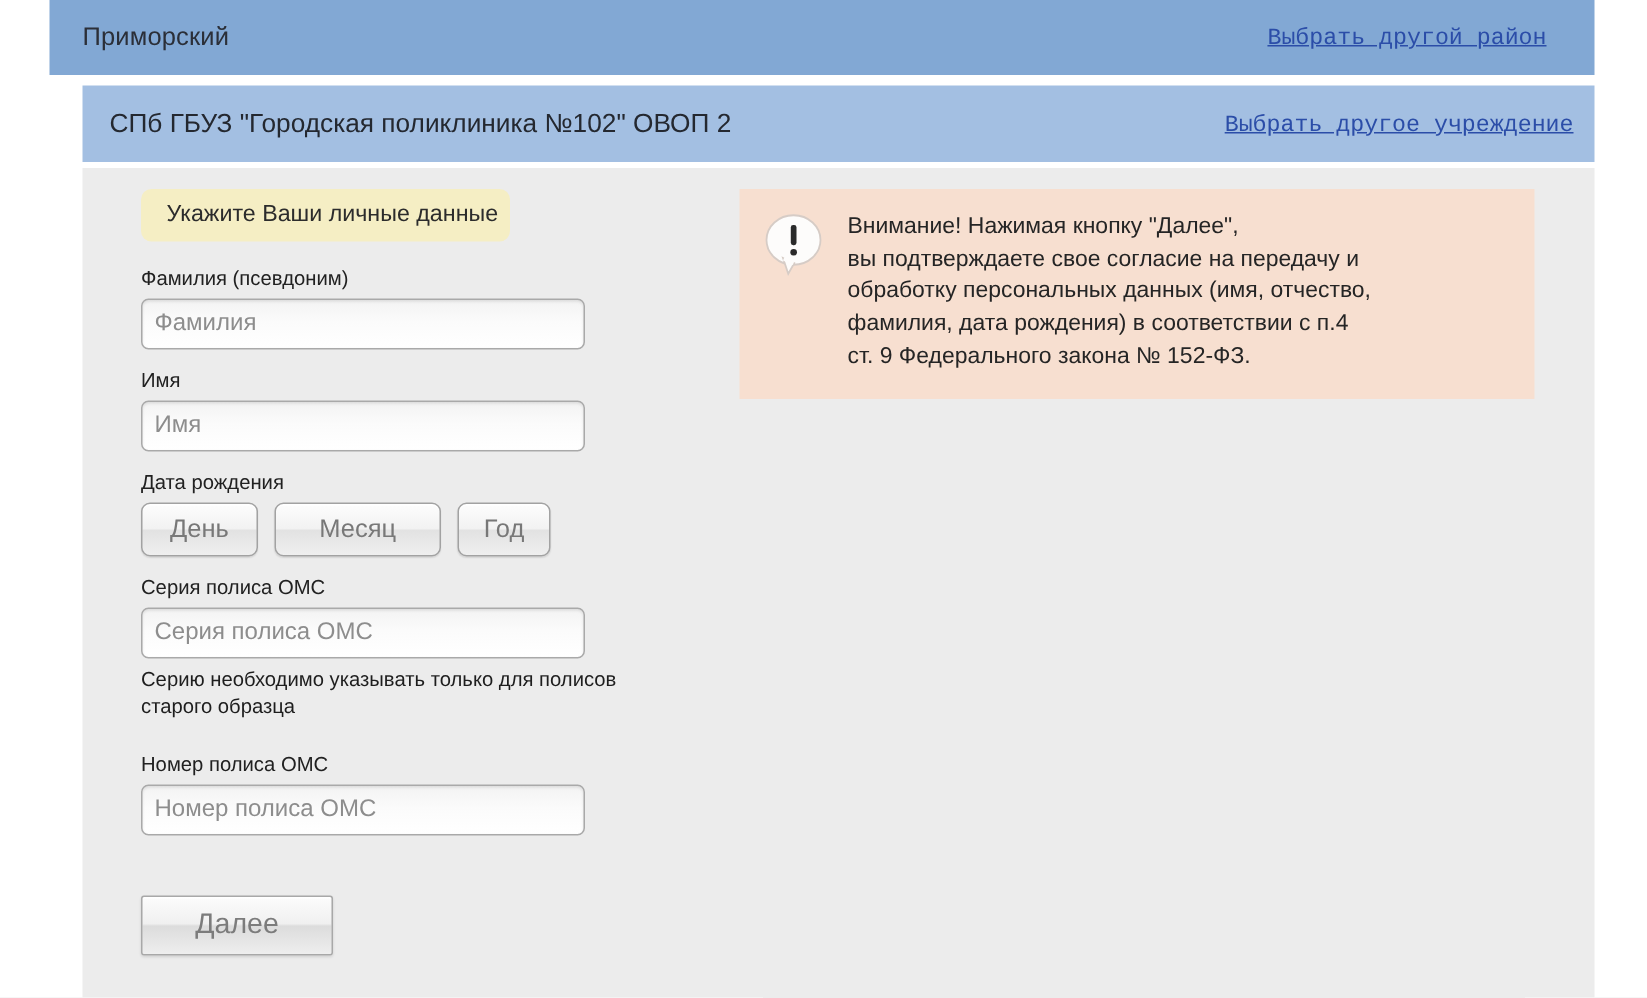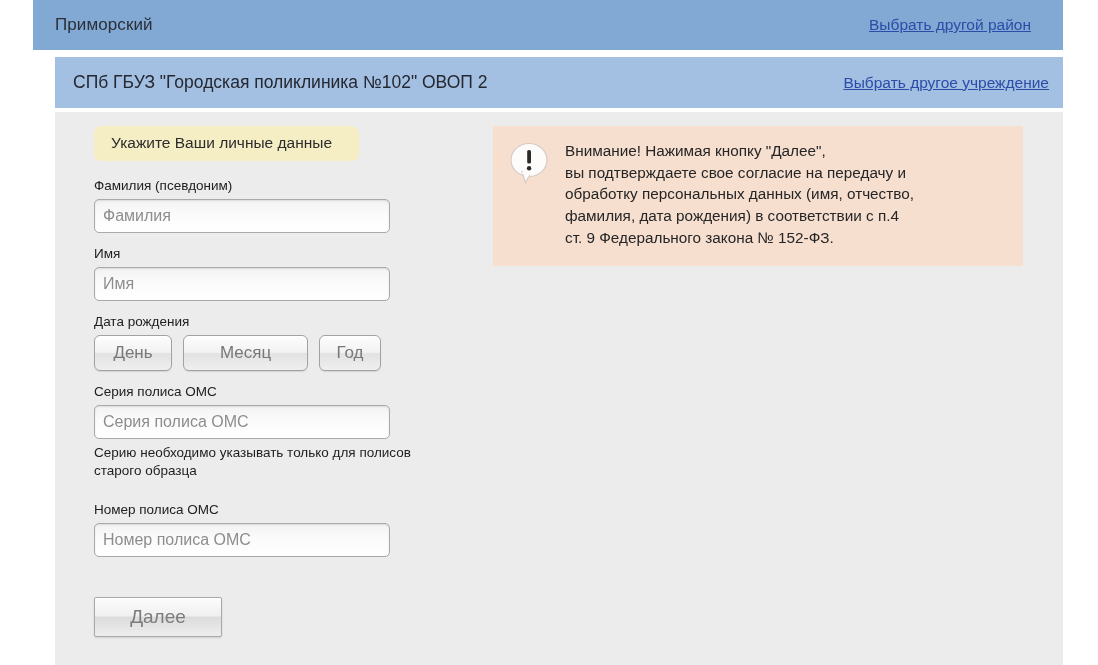--- a/index.html
+++ b/index.html
@@ -33,20 +33,21 @@
     font-size: 17px;
     color: #2b2f38;
     letter-spacing: 0.1px;
   }
   .link {
     font-size: 15.5px;
     color: #2b4da8;
     text-decoration: underline;
     cursor: pointer;
     white-space: nowrap;
+    font-family: Liberation Mono, monospace;
   }
 
   
   .institution-bar {
     position: absolute;
     left: 55px;
     top: 57px;
     width: 1008px;
     height: 51px;
     background: #a3bfe2;
@@ -77,21 +78,21 @@
     position: absolute;
     left: 39px;
     top: 14px;
     width: 370px;
   }
 
   .section-badge {
     display: inline-block;
     background: #f5eec4;
     border-radius: 7px;
-    padding: 8px 27px 9px 17px;
+    padding: 8px 8px 9px 17px;
     font-size: 15.5px;
     color: #2c2c2c;
     margin-bottom: 17px;
   }
 
   .field-label {
     font-size: 13.5px;
     color: #212121;
     margin-bottom: 4px;
     line-height: 1.25;
@@ -133,21 +134,21 @@
     font-size: 17px;
     color: #787878;
     text-align: center;
     display: flex;
     align-items: center;
     justify-content: center;
     cursor: pointer;
     user-select: none;
   }
   .date-day   { width: 78px; }
-  .date-month { width: 125px; }
+  .date-month { width: 111px; }
   .date-year  { width: 62px; }
 
   .hint-text {
     font-size: 13.5px;
     color: #1e1e1e;
     line-height: 1.35;
     margin-top: 5px;
     max-width: 350px;
   }
 

